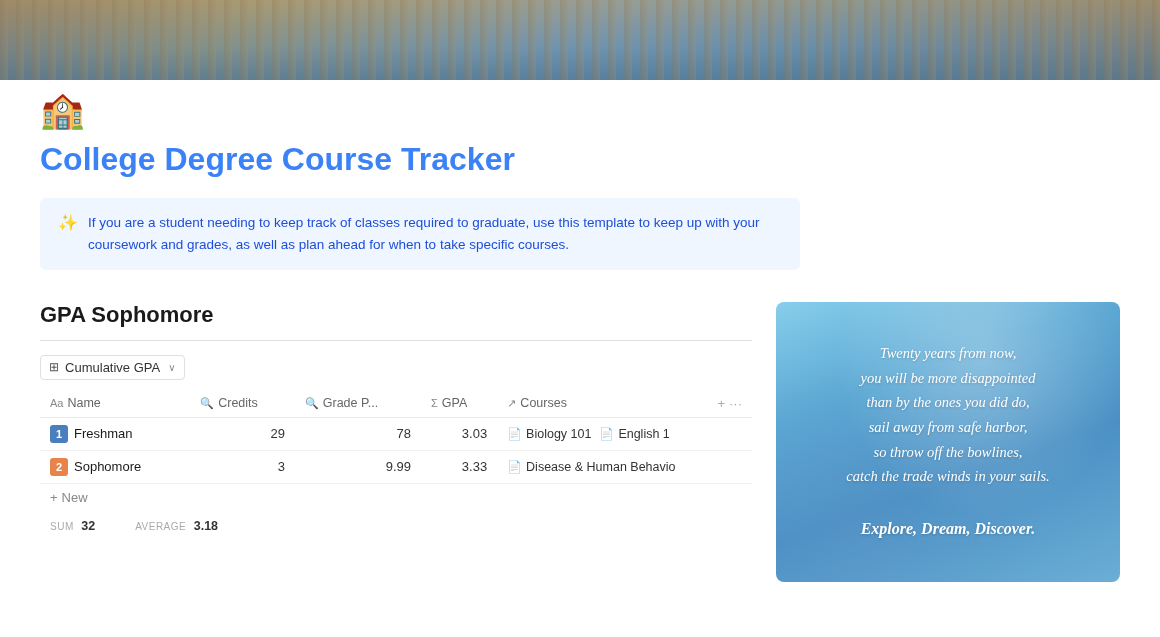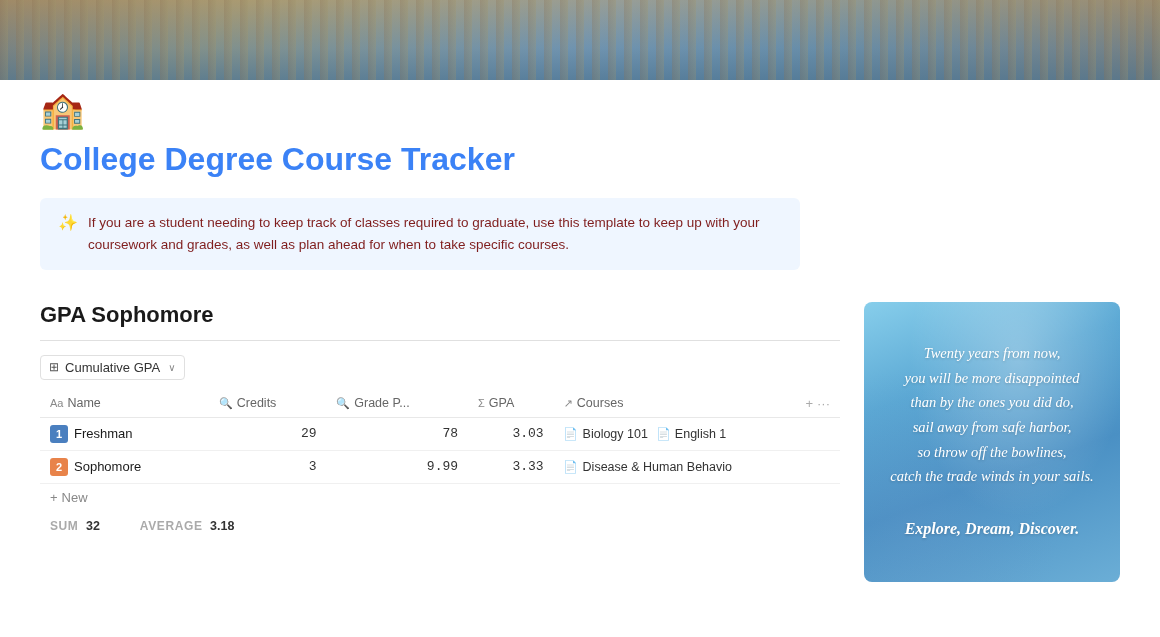--- a/index.html
+++ b/index.html
@@ -63,21 +63,21 @@
       margin-bottom: 32px;
       max-width: 760px;
     }
     .info-box-icon {
       font-size: 16px;
       flex-shrink: 0;
       margin-top: 1px;
     }
     .info-box-text {
       font-size: 13.5px;
-      color: #7f1d1d;
+      color: #1d4ed8;
       line-height: 1.6;
     }
 
     
     .two-col {
       display: flex;
       gap: 24px;
       align-items: flex-start;
     }
 
@@ -170,21 +170,20 @@
     .badge-orange { background: #E8834A; }
 
     .row-name-cell {
       display: flex;
       align-items: center;
     }
 
     .num-cell {
       text-align: right;
       color: #333;
-      font-family: Liberation Mono, monospace;
     }
 
     
     .courses-cell {
       display: flex;
       align-items: center;
       gap: 8px;
       flex-wrap: nowrap;
       overflow: hidden;
     }
@@ -230,35 +229,35 @@
       margin-top: 8px;
       display: flex;
       gap: 40px;
       padding: 0 10px;
     }
     .summary-item {
       font-size: 12.5px;
       color: #555;
     }
     .summary-label {
-      font-size: 12px;
+      font-size: 10px;
       text-transform: uppercase;
       color: #aaa;
-      font-weight: 700;
+      font-weight: 400;
       letter-spacing: 0.05em;
       margin-right: 4px;
     }
     .summary-value {
       font-weight: 600;
       color: #333;
     }
 
     
     .motivation-card {
-      width: 256px;
+      width: 344px;
       flex-shrink: 0;
       border-radius: 8px;
       overflow: hidden;
       min-height: 280px;
       background: linear-gradient(160deg, #87CEEB 0%, #5BA8D4 30%, #4A90C4 60%, #6BAED6 100%);
       display: flex;
       align-items: center;
       justify-content: center;
       padding: 24px 13px;
       position: relative;

